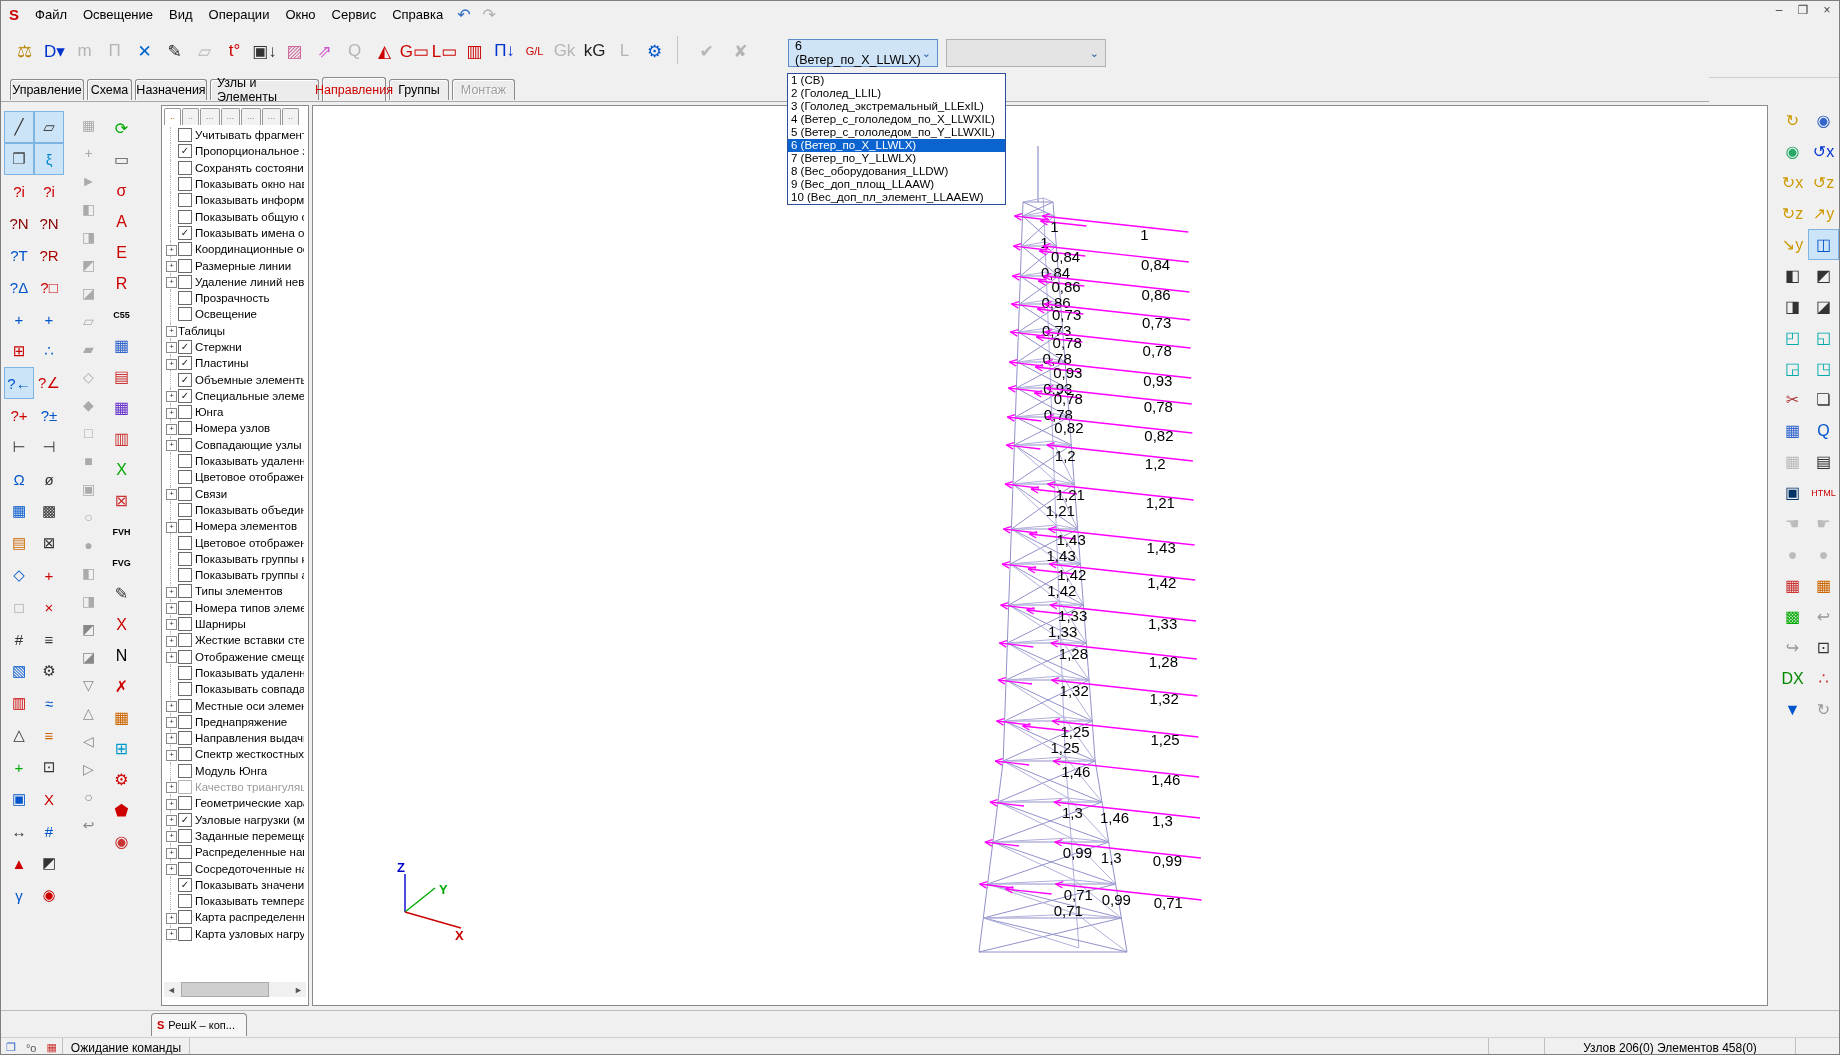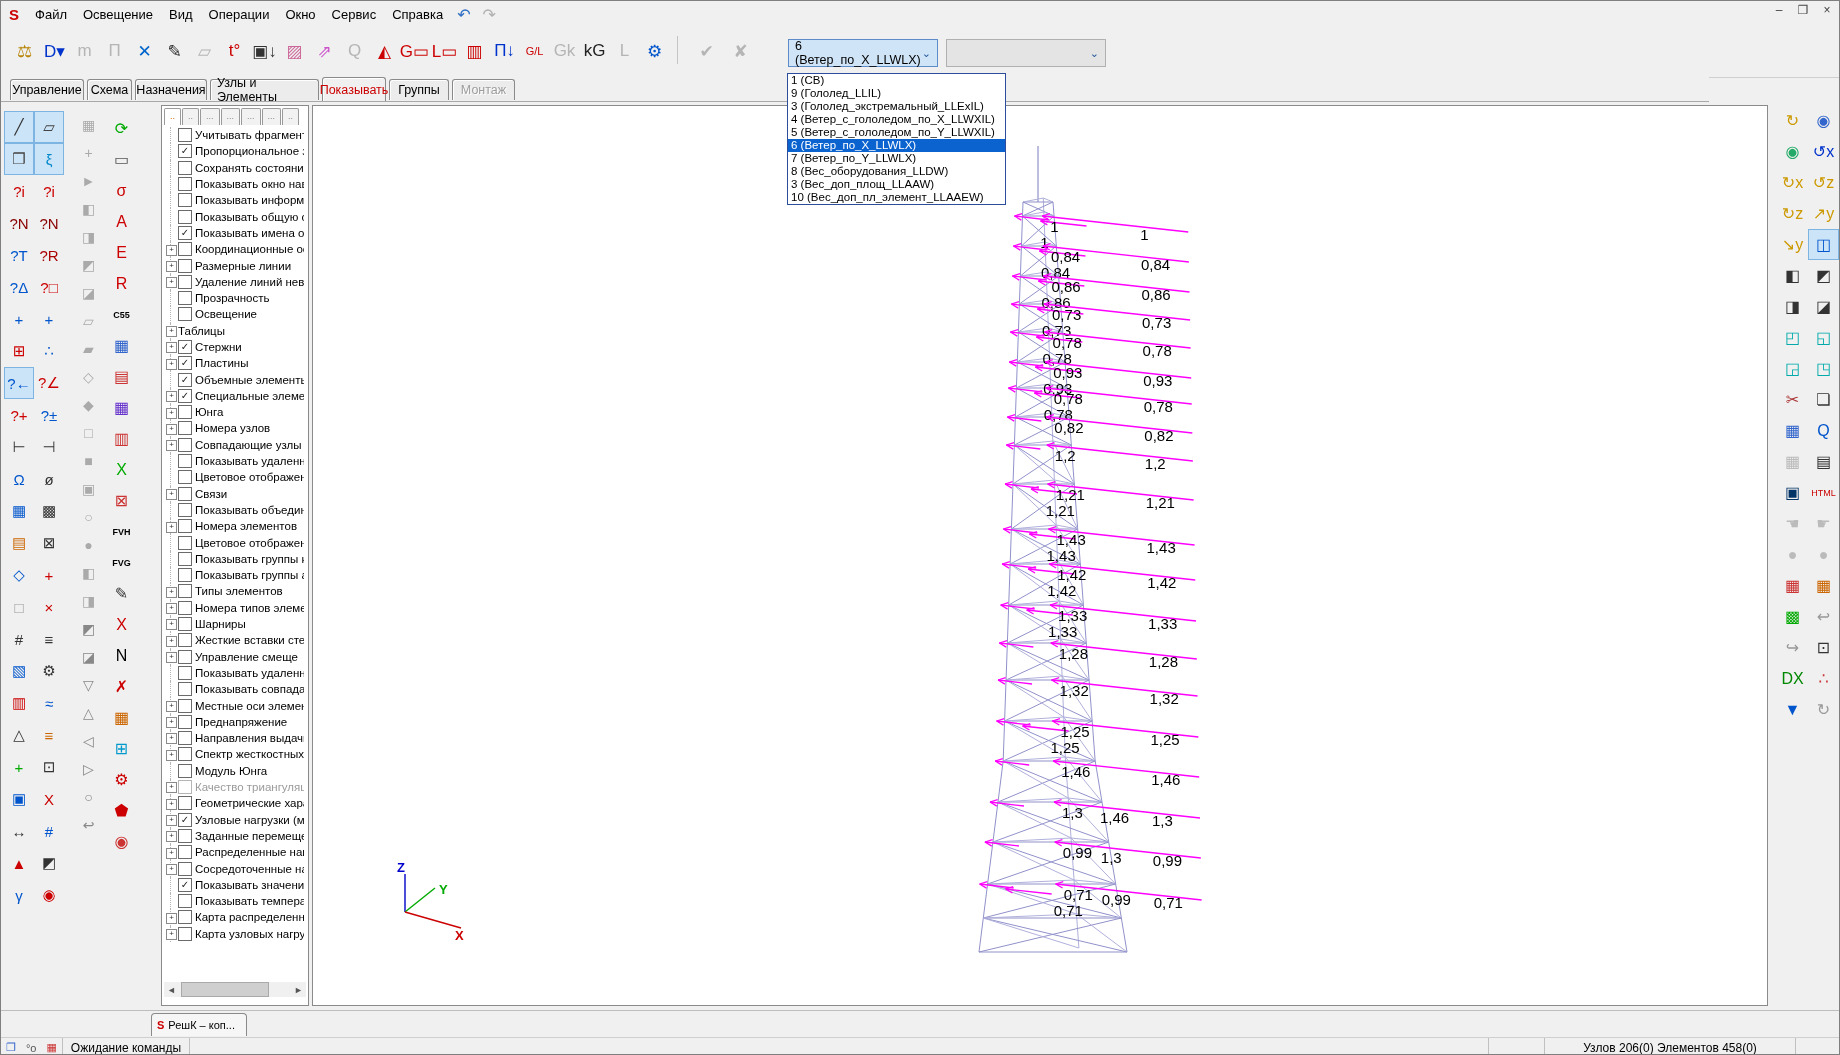--- a/index.html
+++ b/index.html
@@ -124,21 +124,21 @@
     <div class="combo dis" style="left:945px;width:160px;">
       <span class="chev">⌄</span>
     </div>
   </div>
 
   <div id="tabrow" class="abs">
       <div class="mtab" style="left: 9px; width: 74px;">Управление</div>
       <div class="mtab" style="left: 86px; width: 45px;">Схема</div>
       <div class="mtab" style="left: 134px; width: 72px;">Назначения</div>
       <div class="mtab" style="left: 209px; width: 109px;">Узлы и Элементы</div>
-      <div class="mtab active" style="left: 321px; width: 64px;">Показывать</div>
+      <div class="mtab active" style="left: 321px; width: 64px;">Направления</div>
       <div class="mtab" style="left: 388px; width: 60px;">Группы</div>
       <div class="mtab disabled" style="left: 451px; width: 63px;">Монтаж</div>
     </div>
 
   <div id="ltA" class="abs toolcol" style="left:3px;top:110px;width:62px;display:grid;grid-template-columns:30px 30px;">
       <div class="ticon hl" style="height: 32px; font-size: 15px; color: rgb(51, 51, 51);">╱</div>
       <div class="ticon hl" style="height: 32px; font-size: 15px; color: rgb(68, 68, 68);">▱</div>
       <div class="ticon hl" style="height: 32px; font-size: 15px; color: rgb(68, 68, 68);">❒</div>
       <div class="ticon hl" style="height: 32px; font-size: 15px; color: rgb(0, 136, 204);">ξ</div>
       <div class="ticon" style="height: 32px; font-size: 15px; color: rgb(204, 0, 0);">?i</div>
@@ -492,21 +492,21 @@
           </div>
           <div class="cb"></div>
           <span>Жесткие вставки сте</span>
         </div>
         <div class="trow">
           <div class="gut">
             <div class="vline"></div>
             <div class="exp">+</div>
           </div>
           <div class="cb"></div>
-          <span>Управление смеще</span>
+          <span>Отображение смеще</span>
         </div>
         <div class="trow">
           <div class="gut">
             <div class="vline"></div>
           </div>
           <div class="cb"></div>
           <span>Показывать удаленн</span>
         </div>
         <div class="trow">
           <div class="gut">
@@ -1065,28 +1065,28 @@
         <text x="84" y="766" fill="#0000cc" font-size="13" font-weight="bold">Z</text>
         <line x1="92" y1="806" x2="122" y2="782" stroke="#00aa00" stroke-width="1.4"></line>
         <text x="126" y="788" fill="#00aa00" font-size="13" font-weight="bold">Y</text>
         <line x1="92" y1="806" x2="148" y2="822" stroke="#cc0000" stroke-width="1.4"></line>
         <text x="142" y="834" fill="#cc0000" font-size="13" font-weight="bold">X</text>
       </svg>
   </div>
 
   <div id="ddlist" class="abs">
       <div class="dditem">1 (СВ)</div>
-      <div class="dditem">9 (Гололед_LLIL)</div>
+      <div class="dditem">2 (Гололед_LLIL)</div>
       <div class="dditem">3 (Гололед_экстремальный_LLExIL)</div>
       <div class="dditem">4 (Ветер_с_гололедом_по_X_LLWXIL)</div>
       <div class="dditem">5 (Ветер_с_гололедом_по_Y_LLWXIL)</div>
       <div class="dditem sel">6 (Ветер_по_X_LLWLX)</div>
       <div class="dditem">7 (Ветер_по_Y_LLWLX)</div>
       <div class="dditem">8 (Вес_оборудования_LLDW)</div>
-      <div class="dditem">3 (Вес_доп_площ_LLAAW)</div>
+      <div class="dditem">9 (Вес_доп_площ_LLAAW)</div>
       <div class="dditem">10 (Вес_доп_пл_элемент_LLAAEW)</div>
     </div>
 
   <div id="righttools" class="abs" style="display:grid;grid-template-columns:31px 31px;">
       <div class="ticon" style="height: 31px; font-size: 16px; color: rgb(204, 153, 0);">↻</div>
       <div class="ticon" style="height: 31px; font-size: 16px; color: rgb(51, 102, 204);">◉</div>
       <div class="ticon" style="height: 31px; font-size: 16px; color: rgb(34, 170, 102);">◉</div>
       <div class="ticon" style="height: 31px; font-size: 16px; color: rgb(0, 51, 204);">↺x</div>
       <div class="ticon" style="height: 31px; font-size: 16px; color: rgb(204, 153, 0);">↻x</div>
       <div class="ticon" style="height: 31px; font-size: 16px; color: rgb(204, 153, 0);">↺z</div>

